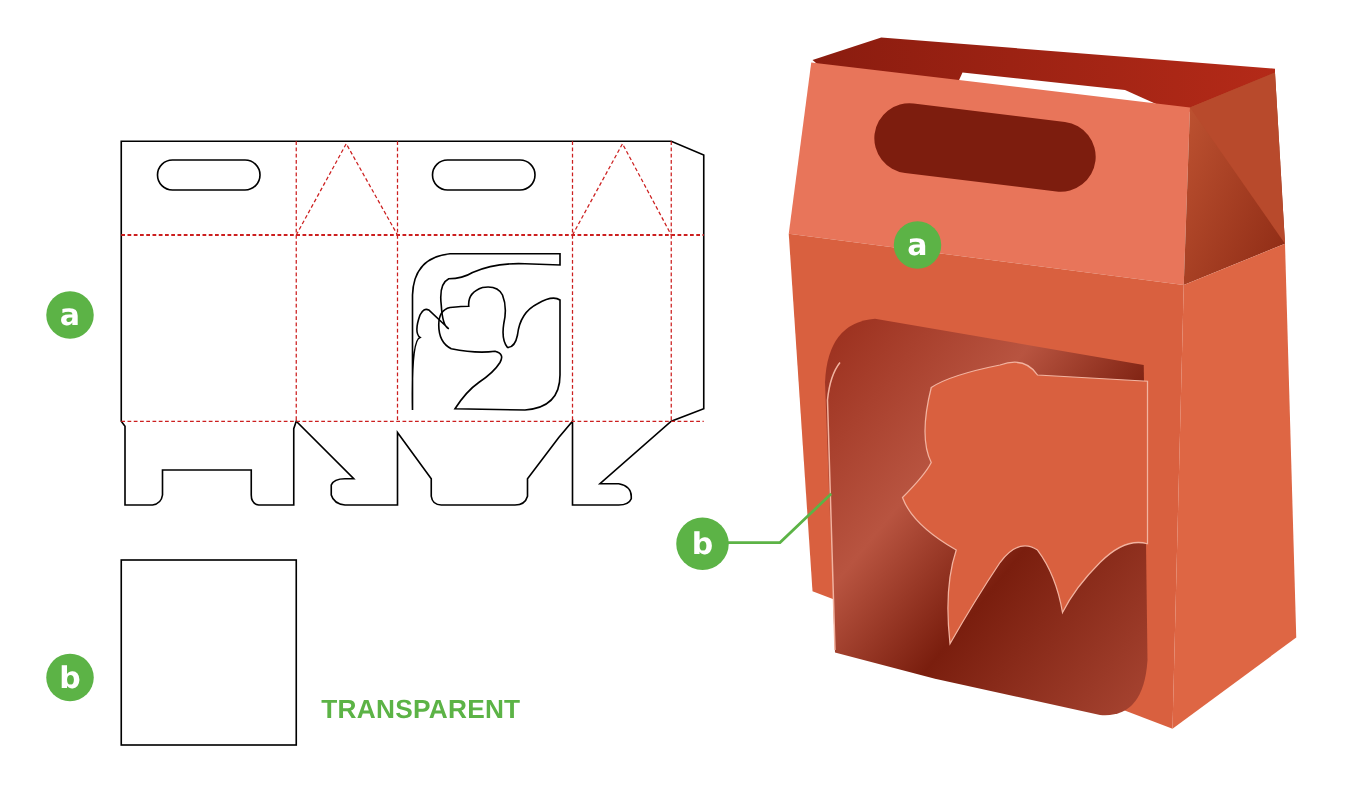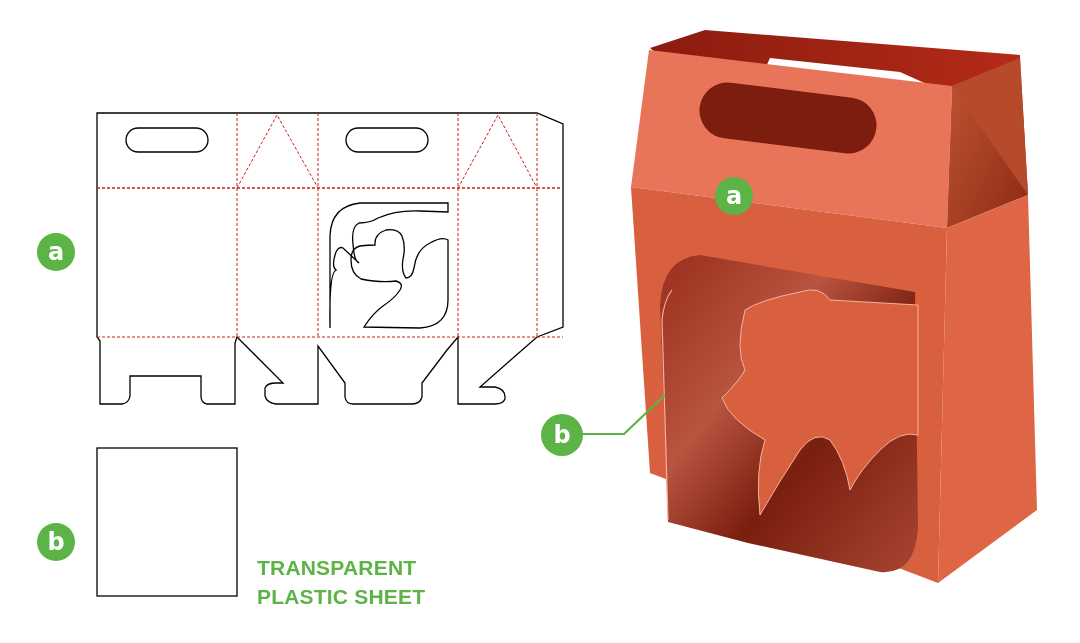--- a/index.html
+++ b/index.html
@@ -96,14 +96,13 @@
   </div>
 <div class="badge" style="left:715px;top:177px;background:#5cb346;">
     <span>a</span>
   </div>
 <div class="badge" style="left:541px;top:414px;width:42px;height:42px;background:#5cb346;">
     <span>b</span>
   </div>
 
 <div class="caption">
   <div>TRANSPARENT</div>
-  <div>PLASTIC SHEET</div>
 </div>
 
 </body></html>

